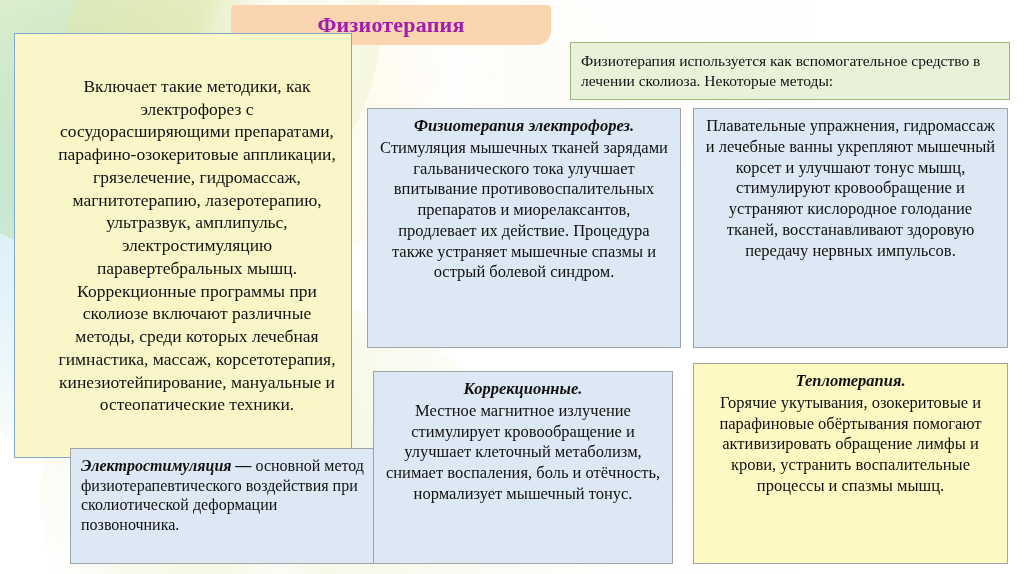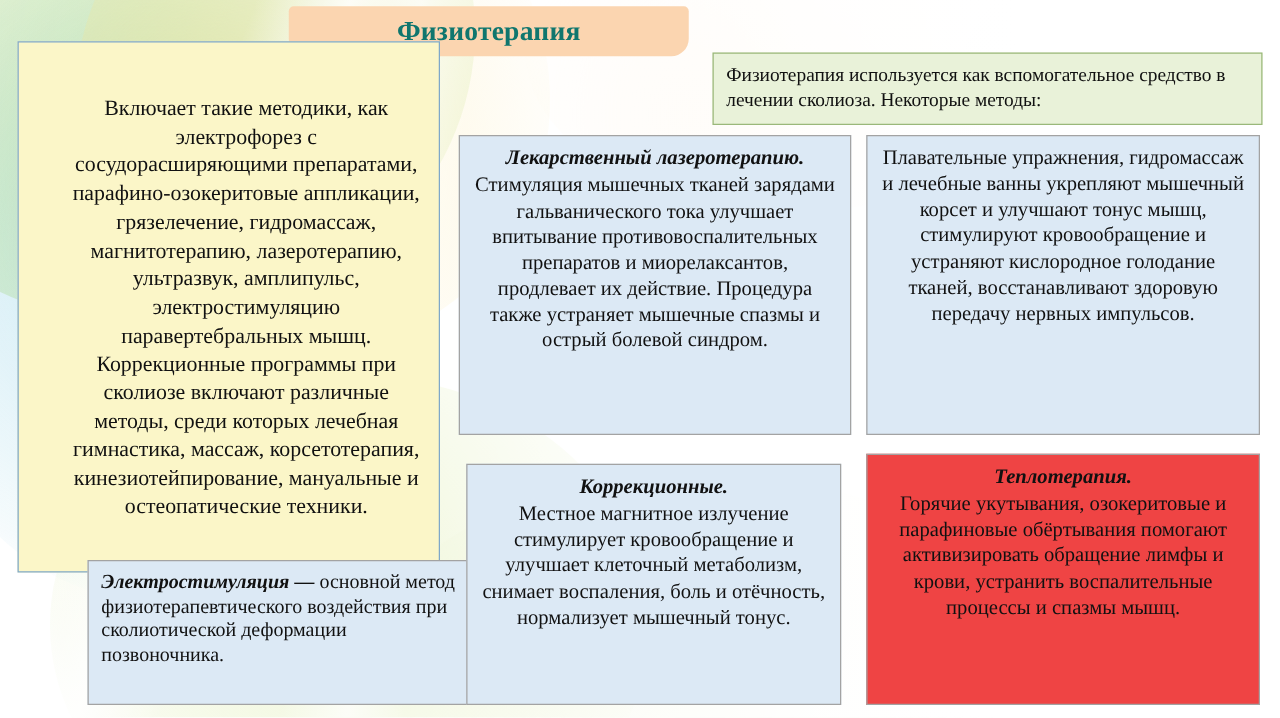--- a/index.html
+++ b/index.html
@@ -92,21 +92,21 @@
     height: 40px;
     background: #fbd5b0;
     border-radius: 4px 4px 14px 14px;
     display: flex;
     align-items: center;
     justify-content: center;
   }
   .title-banner .title-text {
     font-weight: bold;
     font-size: 22px;
-    color: #0f766e;
+    color: #a21caf;
     letter-spacing: 0.2px;
   }
 
   .box {
     position: absolute;
     box-sizing: border-box;
     border: 1px solid #a3a3a3;
     padding: 7px 10px;
     line-height: 1.22;
     color: #111;
@@ -192,21 +192,21 @@
     height: 240px;
     background: #dce9f5;
     font-size: 16.5px;
     line-height: 1.26;
   }
   #box-thermo {
     left: 693px;
     top: 363px;
     width: 315px;
     height: 201px;
-    background: #ef4444;
+    background: #fef9c3;
     font-size: 16.5px;
     line-height: 1.26;
   }
 
   .box .hd + .bd { margin-top: 1px; }
 </style>
 </head>
 <body>
 
 <div class="bg">
@@ -233,21 +233,21 @@
 
   <div class="box" id="box-methods">
     <span class="bd">Включает такие методики, как электрофорез с сосудорасширяющими препаратами, парафино-озокеритовые аппликации, грязелечение, гидромассаж, магнитотерапию, лазеротерапию, ультразвук, амплипульс, электростимуляцию паравертебральных мышц. Коррекционные программы при сколиозе включают различные методы, среди которых лечебная гимнастика, массаж, корсетотерапия, кинезиотейпирование, мануальные и остеопатические техники.</span>
   </div>
 
   <div class="box" id="box-electrostim">
     <span class="hd">Электростимуляция —</span><span class="bd"> основной метод физиотерапевтического воздействия при сколиотической деформации позвоночника.</span>
   </div>
 
   <div class="box" id="box-electrophoresis">
-    <span class="hd">Лекарственный лазеротерапию.</span>
+    <span class="hd">Физиотерапия электрофорез.</span>
     <span class="bd">Стимуляция мышечных тканей зарядами гальванического тока улучшает впитывание противовоспалительных препаратов и миорелаксантов, продлевает их действие. Процедура также устраняет мышечные спазмы и острый болевой синдром.</span>
   </div>
 
   <div class="box" id="box-magnet">
     <span class="hd">Коррекционные.</span>
     <span class="bd">Местное магнитное излучение стимулирует кровообращение и улучшает клеточный метаболизм, снимает воспаления, боль и отёчность, нормализует мышечный тонус.</span>
   </div>
 
   <div class="box" id="box-hydro">
     <span class="bd">Плавательные упражнения, гидромассаж и лечебные ванны укрепляют мышечный корсет и улучшают тонус мышц, стимулируют кровообращение и устраняют кислородное голодание тканей, восстанавливают здоровую передачу нервных импульсов.</span>

